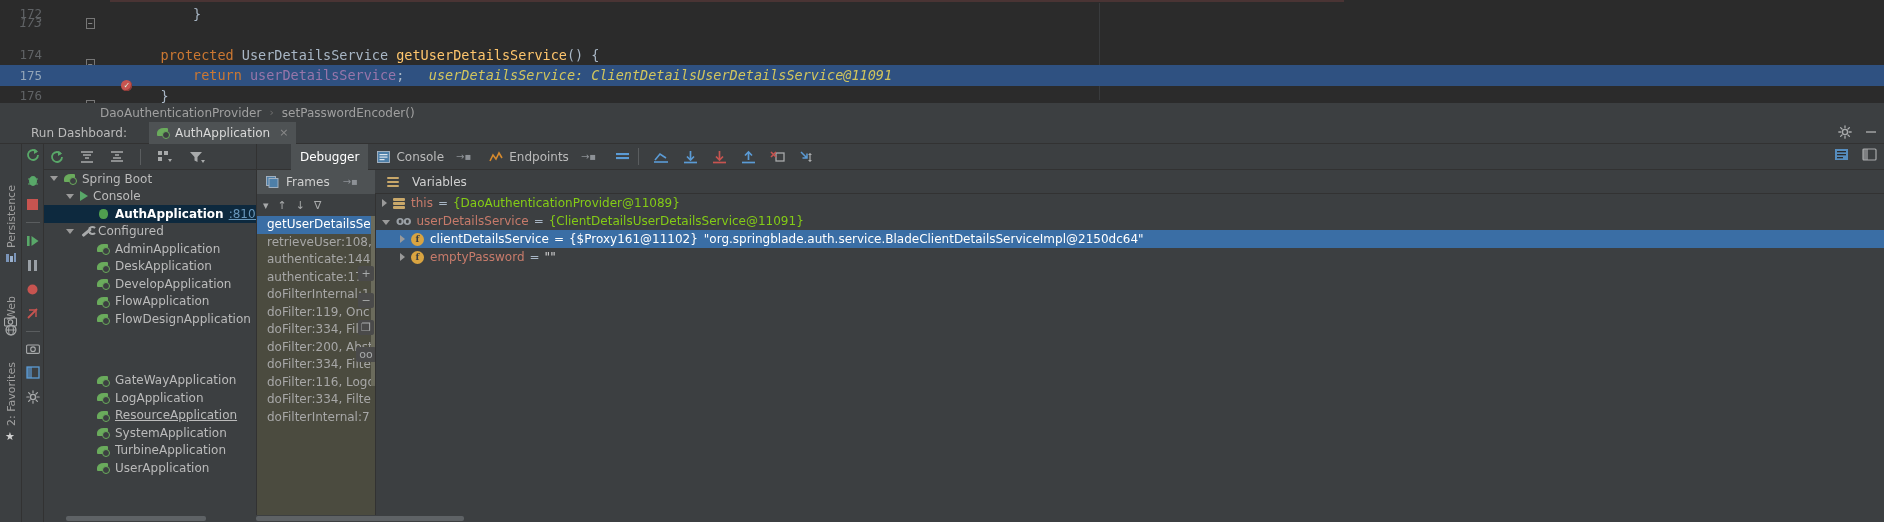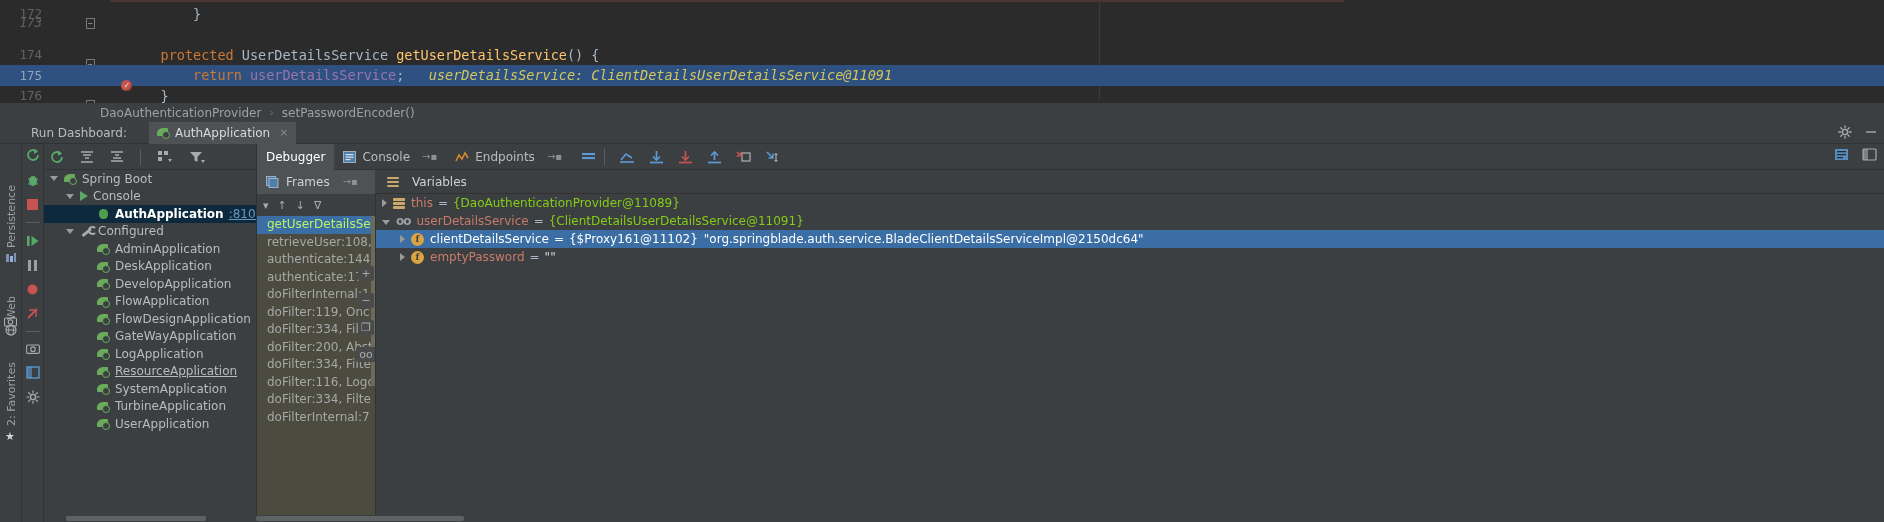--- a/index.html
+++ b/index.html
@@ -183,21 +183,21 @@
     background: #3c3f41; border-left: 1px solid #323232;
   }
   .dbg-tabbar {
     position: absolute; left: 0; top: 0; width: 1628px; height: 26px;
     display: flex; align-items: center; border-bottom: 1px solid #323232;
   }
   .dbg-tab {
     display: flex; align-items: center; gap: 6px; height: 26px;
     padding: 0 9px; font-size: 12px; color: #bbbbbb;
   }
-  .dbg-tab.active { background: #4e5254; color: #ffffff; }
+  .dbg-tab.active { background: #4e5254; color: #ffffff; margin-left: 34px; }
   .tb-sep { width: 1px; height: 17px; background: #5a5d5f; margin: 0 7px; }
   .dbg-right-icons {
     position: absolute; right: 8px; top: 4px; display: flex; gap: 13px; align-items: center;
   }
   .dbg-sub {
     position: absolute; left: 0; top: 26px; width: 1628px; height: 24px;
     border-bottom: 1px solid #323232; display: flex; align-items: center;
   }
   .frames-hdr {
     width: 118px; height: 24px; display: flex; align-items: center; gap: 7px;
@@ -219,21 +219,21 @@
     display: flex; align-items: center; gap: 9px; padding-left: 6px;
   }
   .frames-list {
     position: absolute; left: 0; top: 22px; width: 118px; height: 306px;
     background: #4b4b3f;
   }
   .frame-item {
     height: 17.5px; line-height: 17.5px; padding-left: 10px;
     font-size: 12px; color: #a7a7a7; white-space: nowrap; overflow: hidden;
   }
-  .frame-item.sel { background: #3a6ea5; color: #bef264; }
+  .frame-item.sel { background: #3a6ea5; color: #ffffff; }
   .frames-scroll {
     position: absolute; right: 0; top: 22px; width: 4px; height: 170px;
     background: #6b6b5c;
   }
   .frames-vtools {
     position: absolute; left: 100px; top: 72px; width: 18px;
     display: flex; flex-direction: column; gap: 12px; align-items: center;
   }
 
   
@@ -518,21 +518,21 @@
         <div class="tnode" style="padding-left: 38px;">
           <span style="width: 9px; flex: 0 0 9px; margin-right: 6px;"></span>
           <span class="leaf" style="margin-right: 5px;"></span>
           <span class="tlabel">FlowApplication</span>
         </div>
         <div class="tnode" style="padding-left: 38px;">
           <span style="width: 9px; flex: 0 0 9px; margin-right: 6px;"></span>
           <span class="leaf" style="margin-right: 5px;"></span>
           <span class="tlabel">FlowDesignApplication</span>
         </div>
-        <div class="tnode" style="padding-left: 38px;">
+        <div class="tnode" style="padding-left: 38px; margin-top: 44px;">
           <span style="width: 9px; flex: 0 0 9px; margin-right: 6px;"></span>
           <span class="leaf" style="margin-right: 5px;"></span>
           <span class="tlabel">GateWayApplication</span>
         </div>
         <div class="tnode" style="padding-left: 38px;">
           <span style="width: 9px; flex: 0 0 9px; margin-right: 6px;"></span>
           <span class="leaf" style="margin-right: 5px;"></span>
           <span class="tlabel">LogApplication</span>
         </div>
         <div class="tnode" style="padding-left: 38px; text-decoration: underline;">

